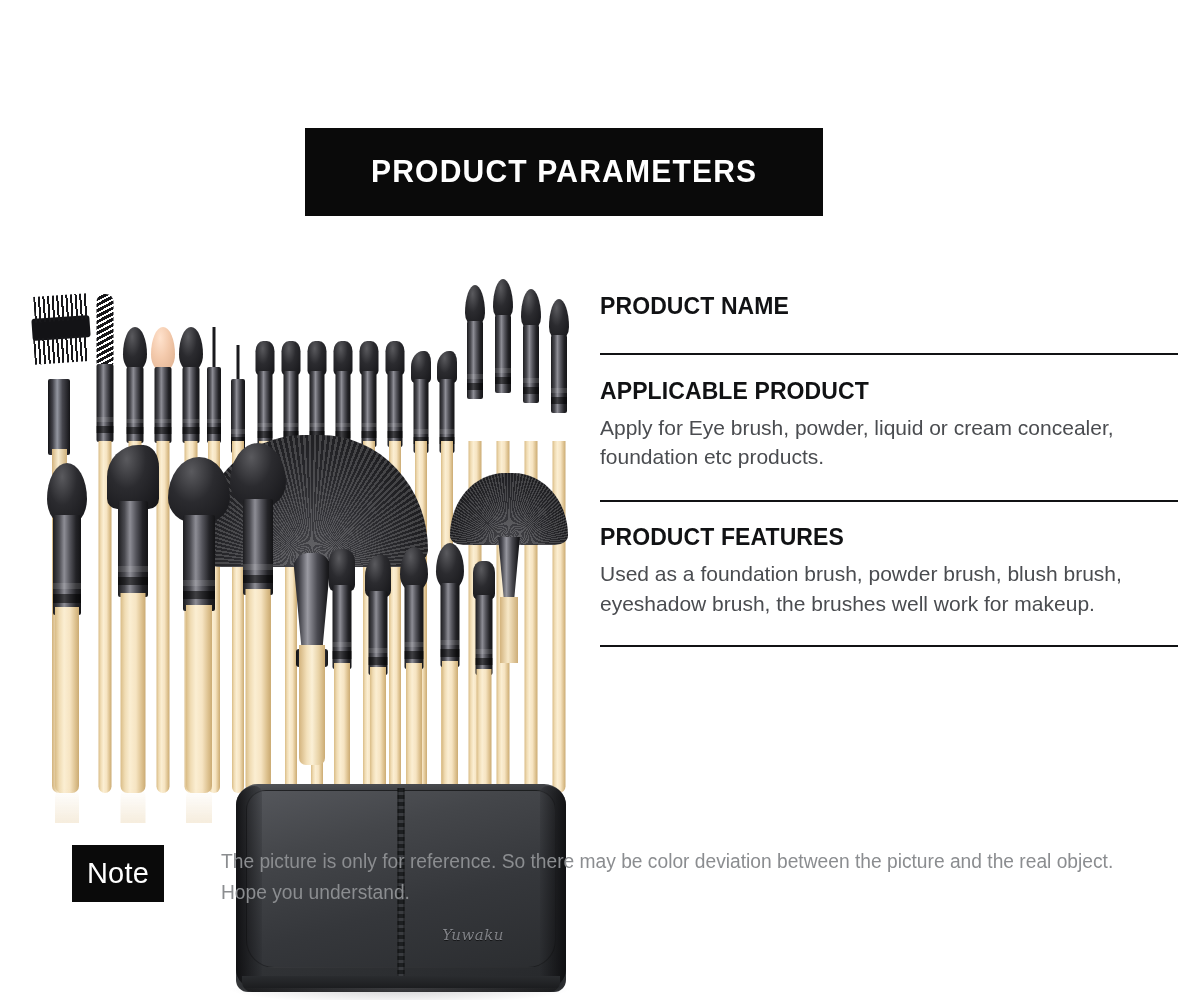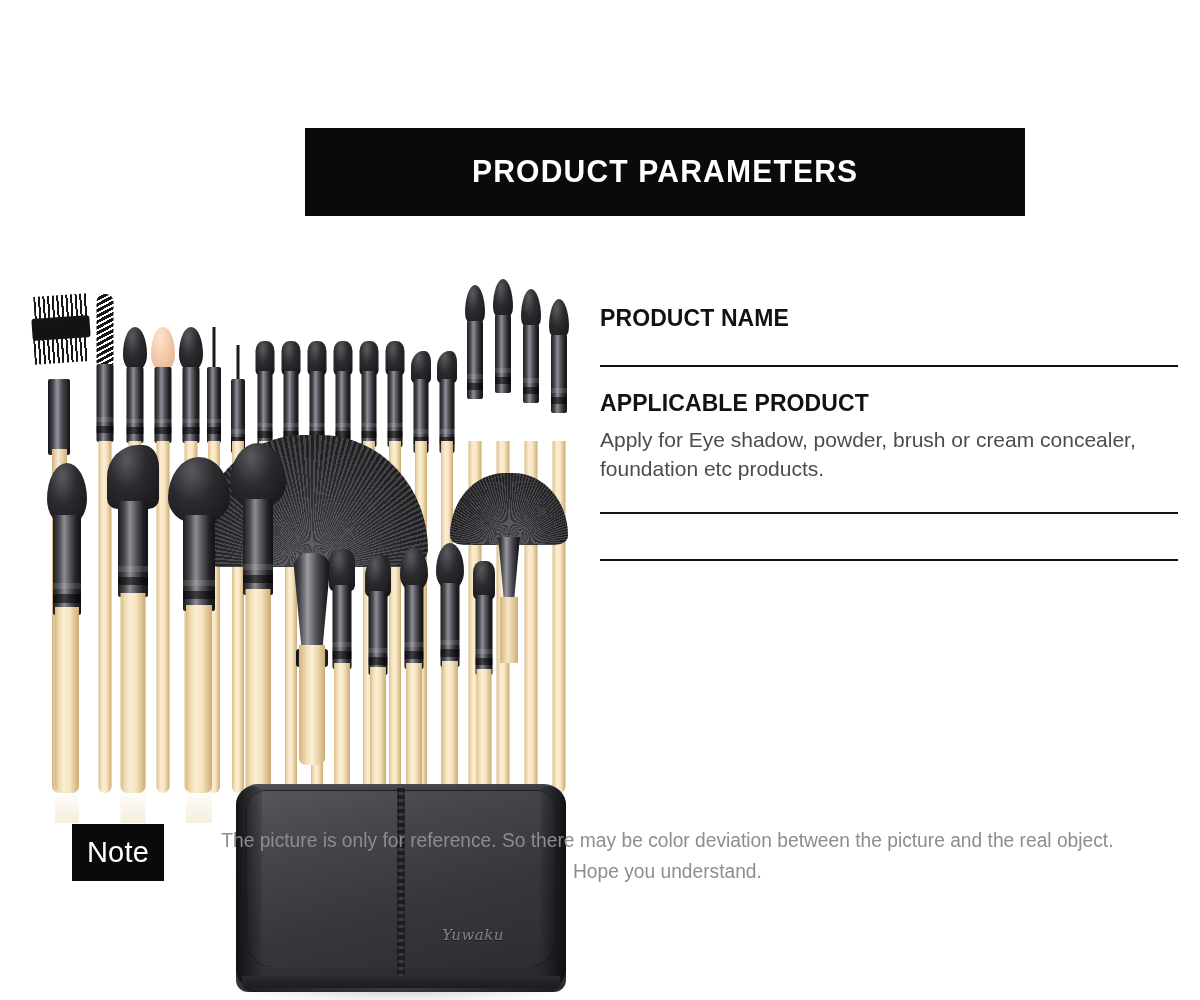--- a/index.html
+++ b/index.html
@@ -8,21 +8,21 @@
     width: 1200px; height: 1000px;
     background: #ffffff;
     font-family: "Liberation Sans", sans-serif;
     overflow: hidden;
   }
   .page { position: relative; width: 1200px; height: 1000px; background:#fff; }
 
   
   .banner {
     position: absolute; left: 305px; top: 128px;
-    width: 720px; height: 88px;
+    width: 518px; height: 88px;
     background: #0a0a0a;
     display: flex; align-items: center; justify-content: center;
   }
   .banner-title {
     color: #ffffff;
     font-size: 31px;
     font-weight: bold;
     letter-spacing: 1.2px;
     transform: scaleX(0.97);
     font-family: "Liberation Sans", sans-serif;
@@ -225,39 +225,39 @@
     letter-spacing: 0.5px;
     text-shadow: 0 1px 0 rgba(0,0,0,0.6);
   }
   .pouch-shadow {
     position:absolute; left: 230px; top: 760px;
     width: 340px; height: 16px;
     background: radial-gradient(ellipse at 50% 0%, rgba(120,120,125,0.35) 0%, rgba(255,255,255,0) 72%);
   }
 
   
-  .info { position: absolute; left: 600px; top: 304px; width: 578px; }
+  .info { position: absolute; left: 600px; top: 292px; width: 578px; }
   .info-block { padding-bottom: 2px; }
   .info-h {
     font-size: 23px; font-weight: bold; color: #111214;
     letter-spacing: 0.1px; line-height: 1.25;
   }
   .info-p {
     font-size: 21px; color: #4a4c50; line-height: 1.42;
     margin-top: 7px; font-weight: normal;
   }
   .rule { height: 2px; background: #111214; margin-top: 18px; }
   .rule.r1 { margin-top: 30px; }
   .rule.r2 { margin-top: 26px; }
   .rule.r3 { margin-top: 24px; }
   .gap1 { height: 22px; }
   .gap2 { height: 21px; }
 
   
-  .note-row { position: absolute; left: 72px; top: 824px; width: 1080px; display: flex; align-items: flex-start; text-align: center; }
+  .note-row { position: absolute; left: 72px; top: 845px; width: 1080px; display: flex; align-items: flex-start; }
   .note-badge {
     width: 92px; height: 57px; background: #0a0a0a;
     display:flex; align-items:center; justify-content:center;
     flex: 0 0 auto;
   }
   .note-badge span {
     color:#fff; font-size: 29px; font-weight: normal; letter-spacing: 0.2px;
   }
   .note-text {
     margin-left: 57px; margin-top: 1px;
@@ -469,25 +469,29 @@
   <div class="info">
 
     <div class="info-block">
       <div class="info-h">PRODUCT NAME</div>
     </div>
     <div class="rule r1"></div>
 
     <div class="gap1"></div>
     <div class="info-block">
       <div class="info-h">APPLICABLE PRODUCT</div>
-      <div class="info-p">Apply for Eye shadow, powder, brush or cream concealer, foundation etc products.</div>
+      <div class="info-p">Apply for Eye brush, powder, liquid or cream concealer, foundation etc products.</div>
     </div>
     <div class="rule r2"></div>
 
     <div class="gap2"></div>
+    <div class="info-block">
+      <div class="info-h">PRODUCT FEATURES</div>
+      <div class="info-p">Used as a foundation brush, powder brush, blush brush, eyeshadow brush, the brushes well work for makeup.</div>
+    </div>
     <div class="rule r3"></div>
 
   </div>
 
   <div class="note-row">
     <div class="note-badge">
       <span>Note</span>
     </div>
     <div class="note-text">The picture is only for reference. So there may be color deviation between the picture and the real object. Hope you understand.</div>
   </div>

